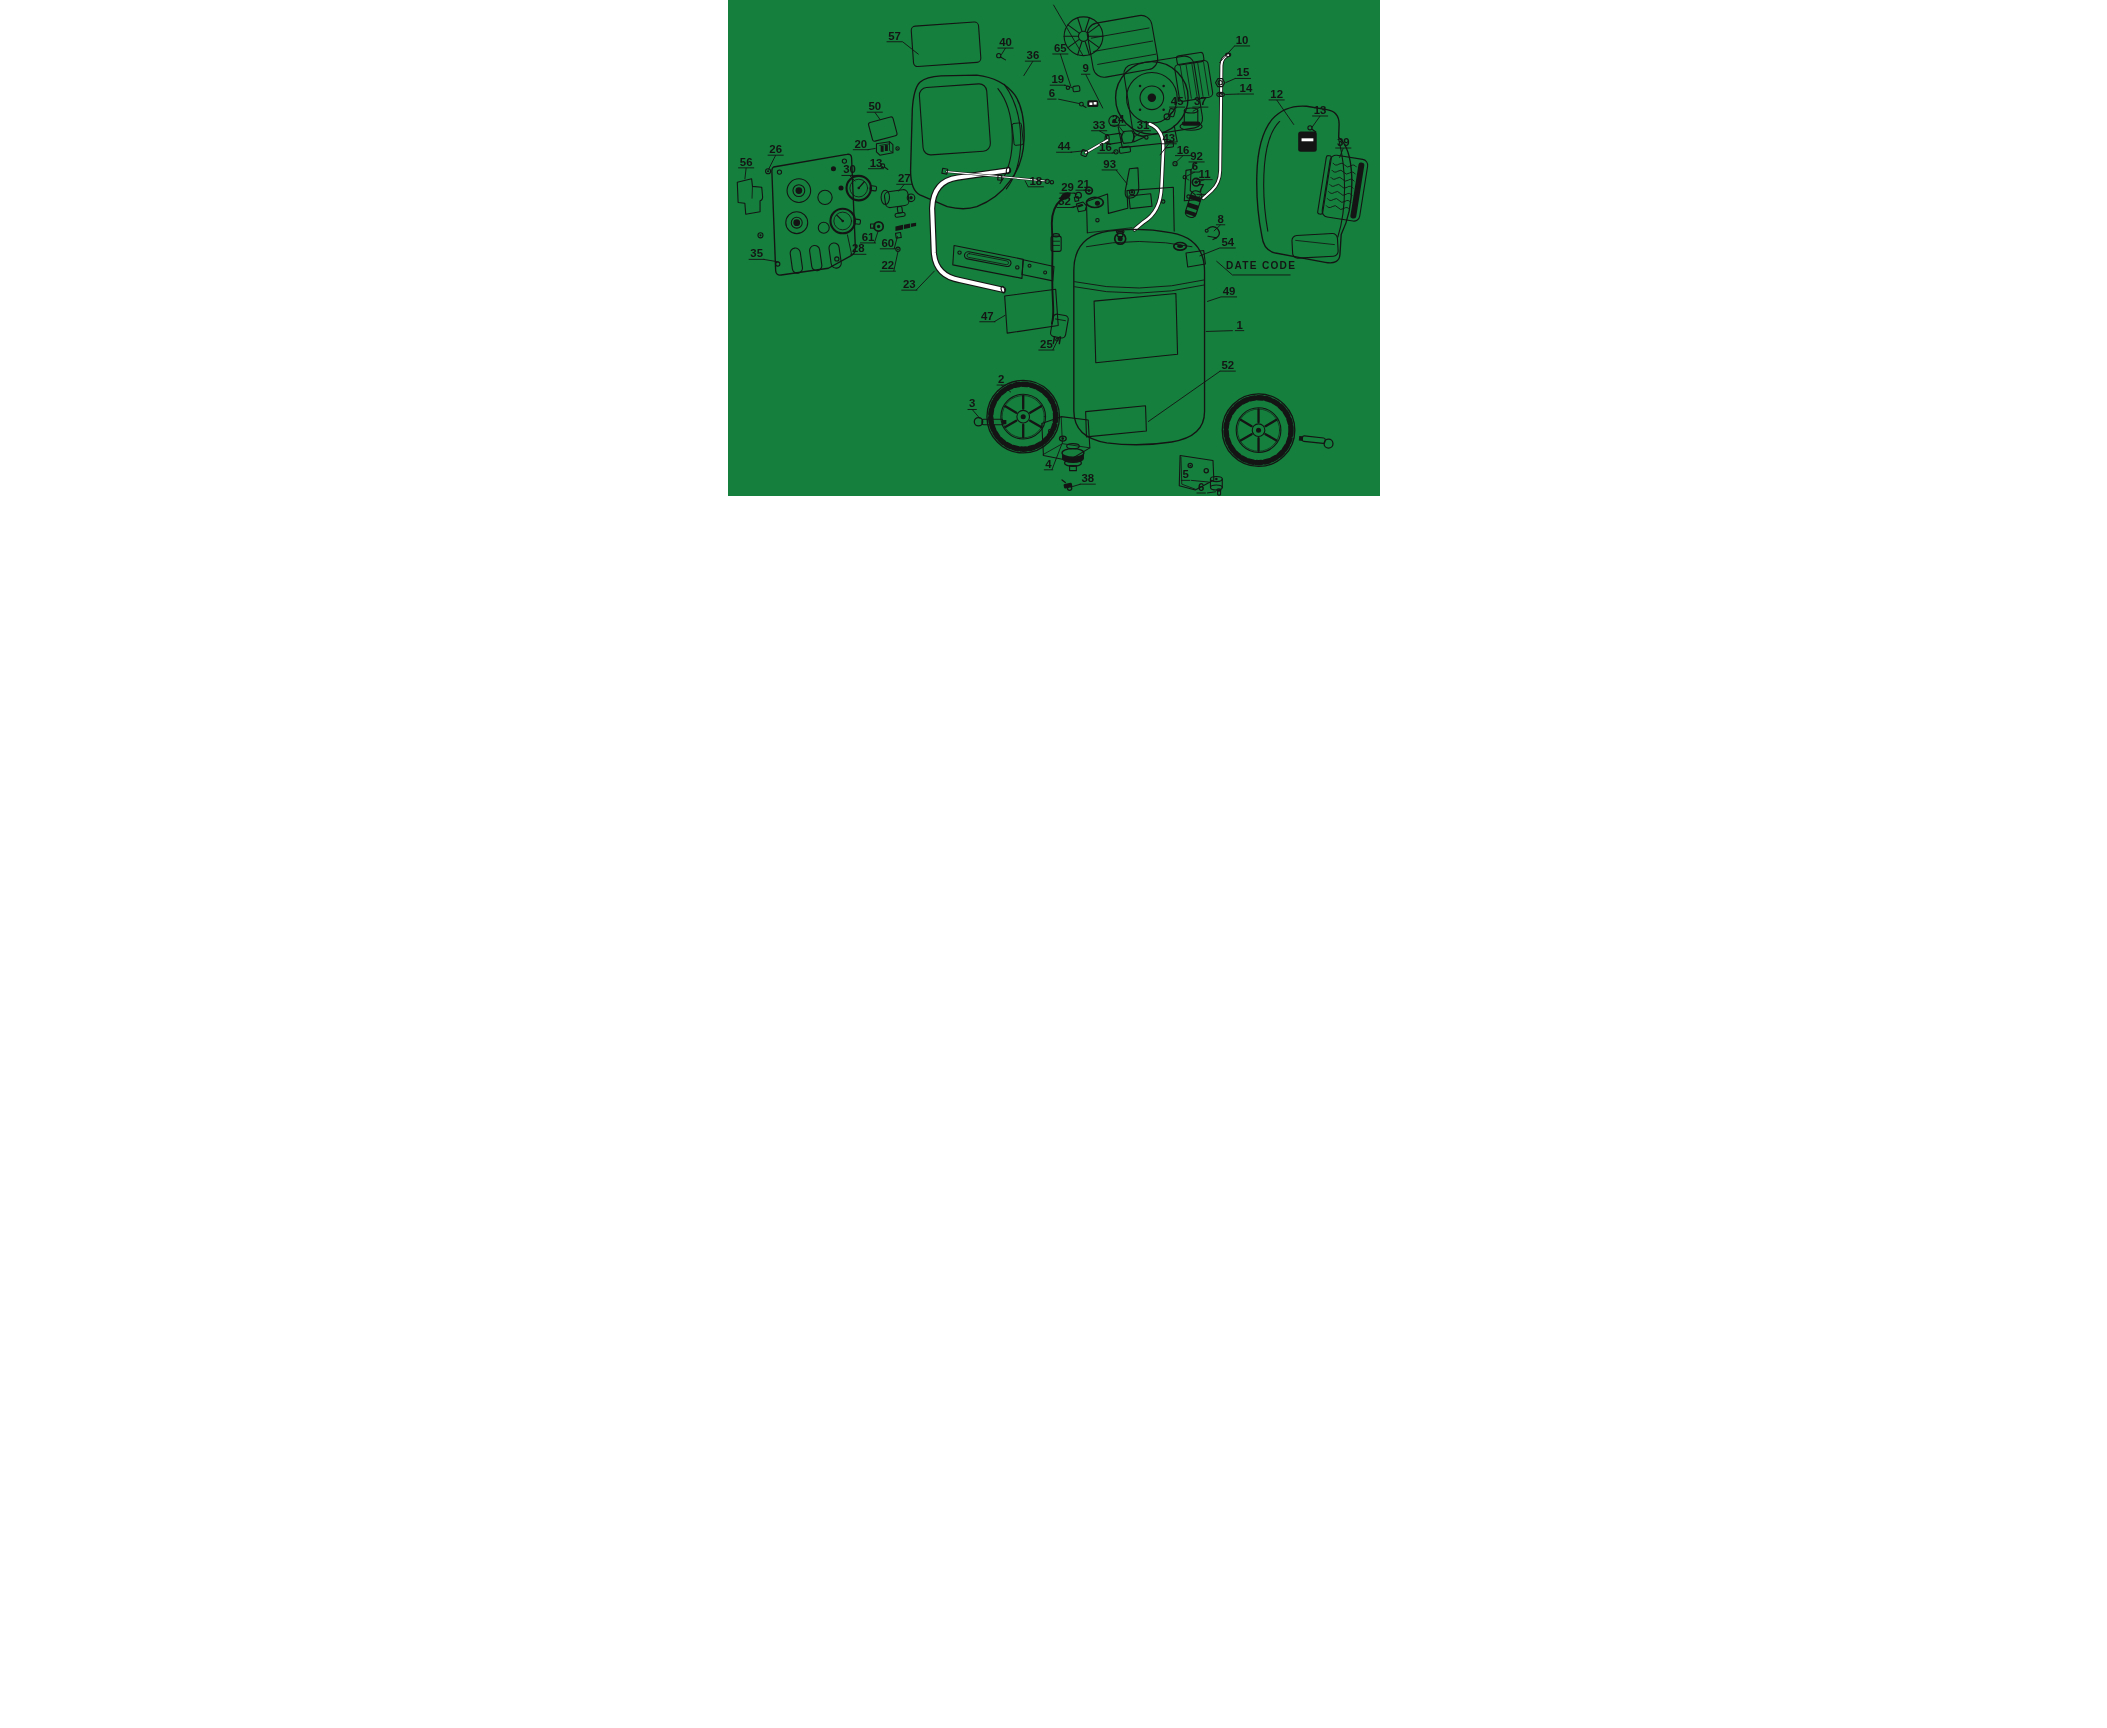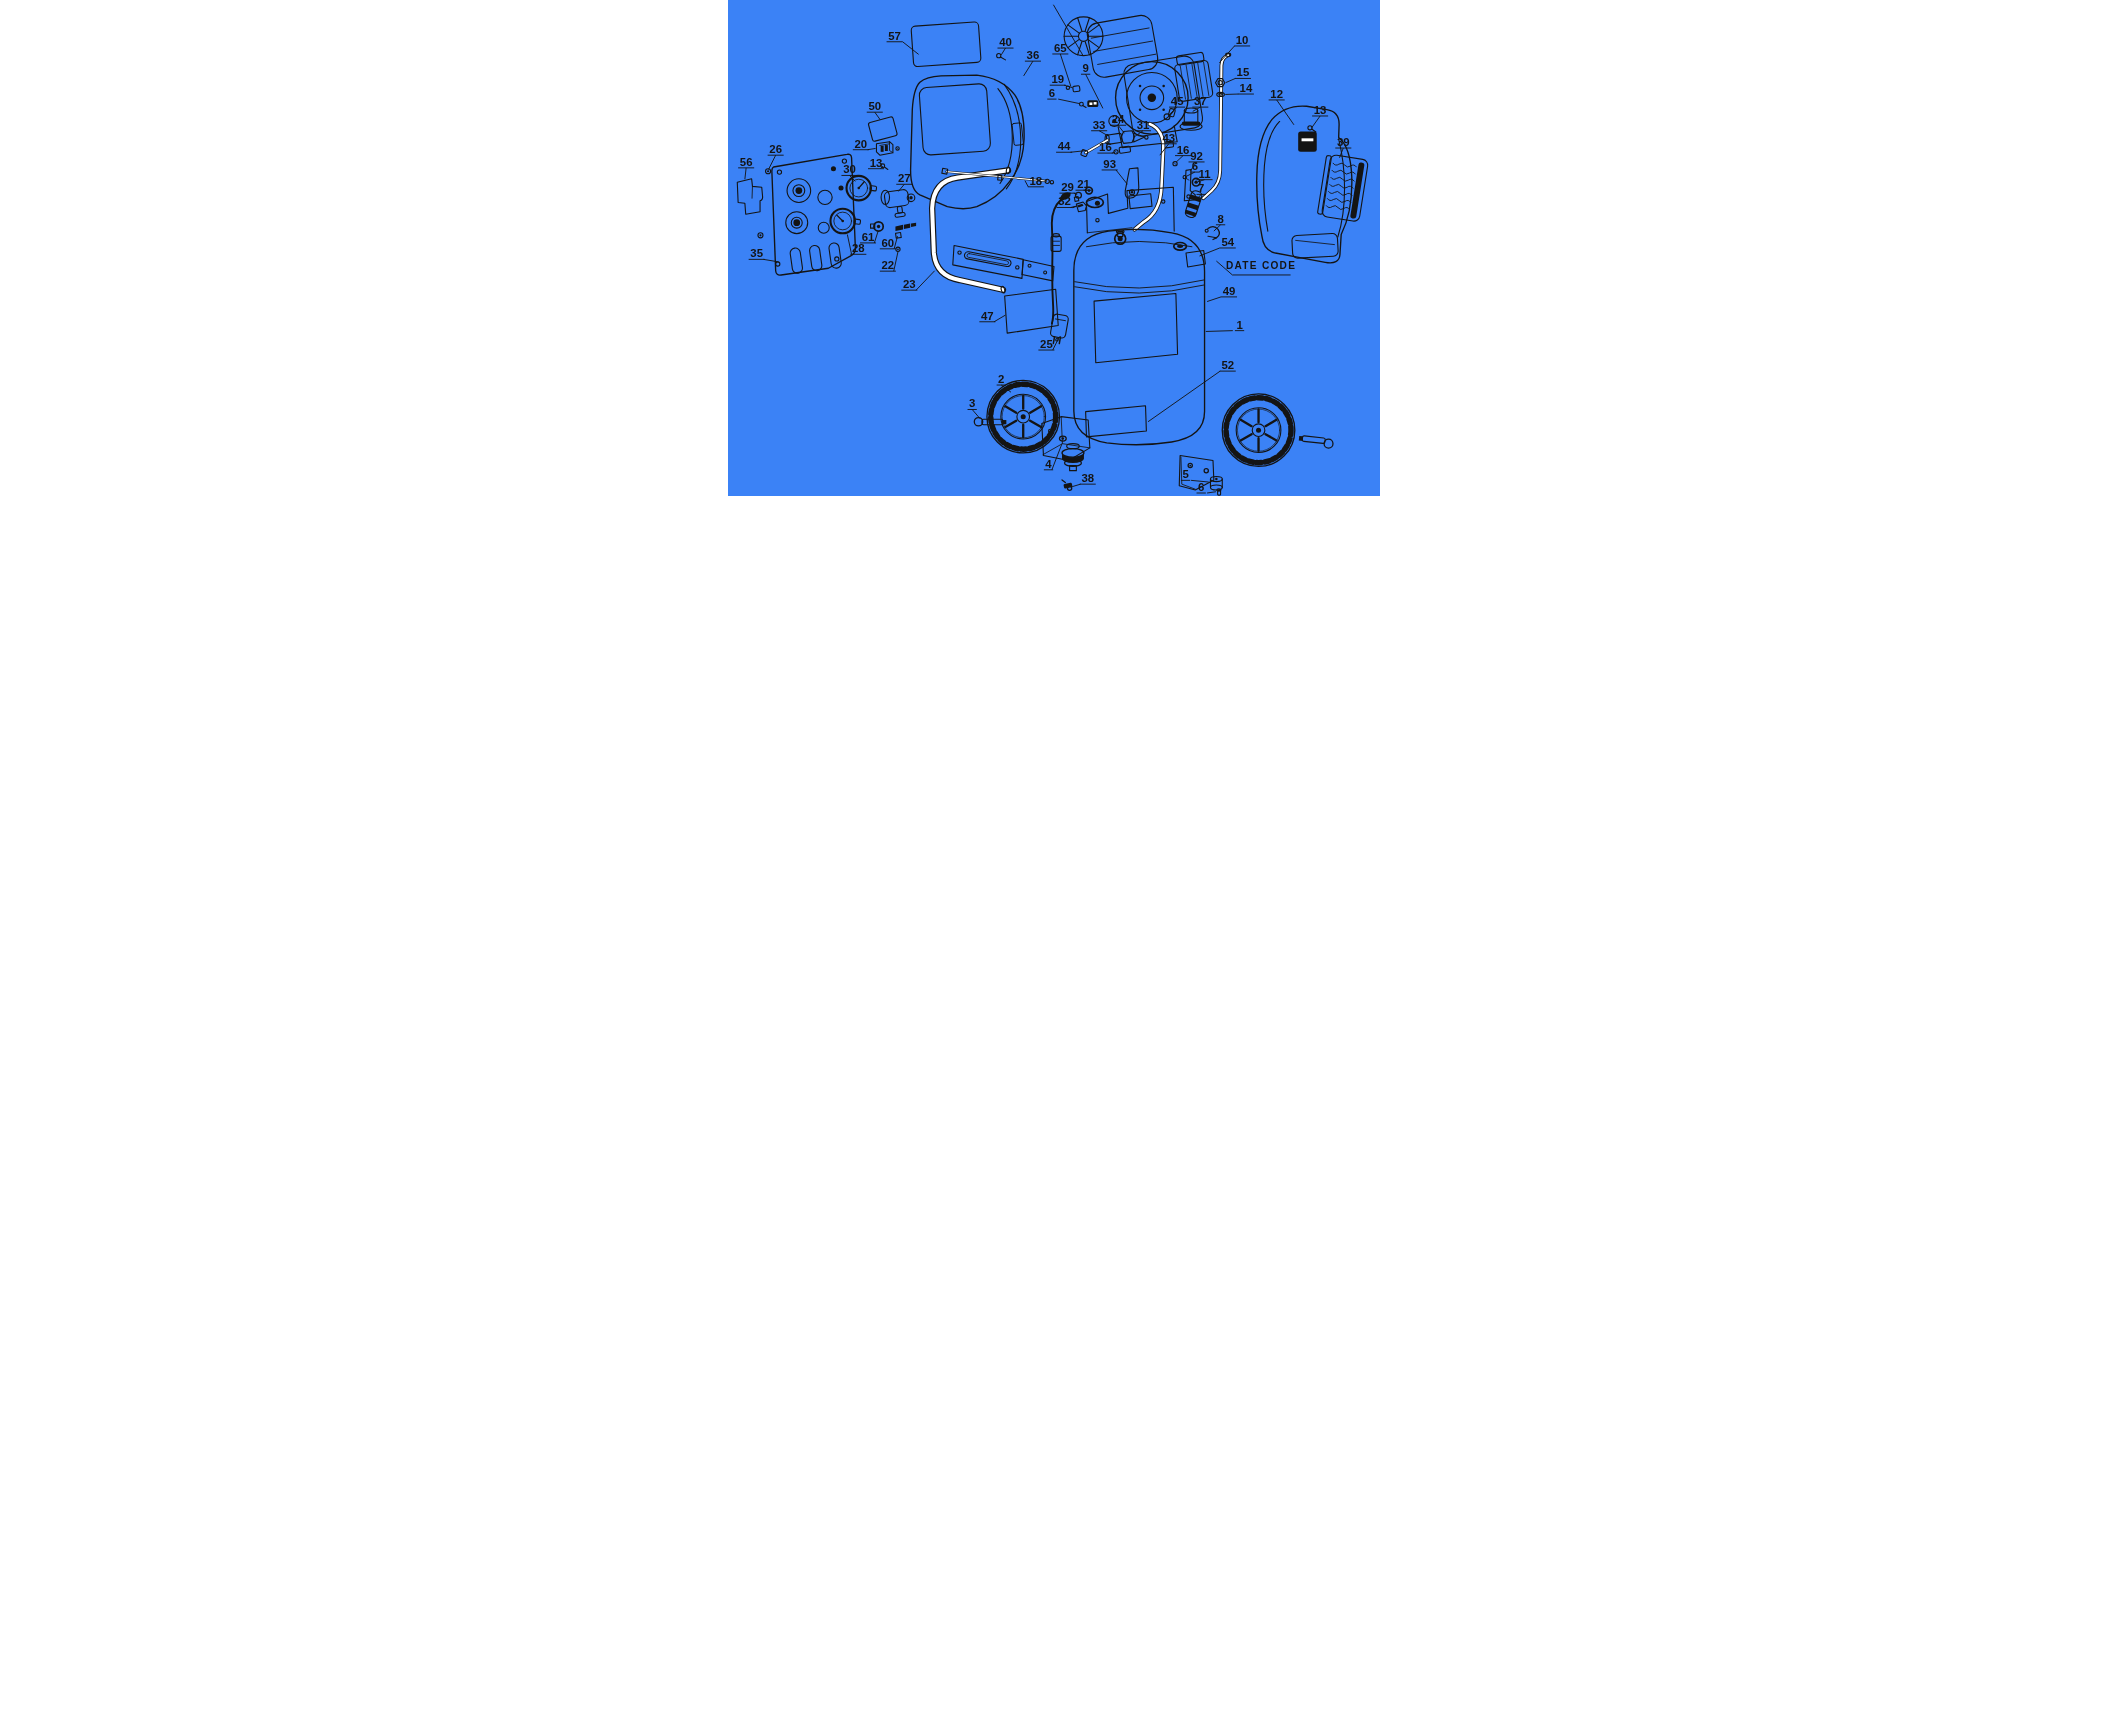--- a/index.html
+++ b/index.html
@@ -1,16 +1,16 @@
 <!DOCTYPE html>
 <html style="font-size:6.7px"><head>
 <meta charset="utf-8">
 <style>
   html,body{margin:0;padding:0;background:#ffffff;font-family:"Liberation Sans",sans-serif;}
-  .stage{width:100%;max-width:652px;margin:0 auto;background:#3b82f6;}
+  .stage{width:100%;max-width:652px;margin:0 auto;background:#15803d;}
   svg{display:block;width:100%;height:auto;}
   .ink{stroke:#141414;fill:none;stroke-width:2.6;stroke-linecap:round;stroke-linejoin:round;}
   .heavy{stroke-width:3.2;}
   .fill{fill:#141414;stroke:none;}
   .callout-text{font-family:"Liberation Sans",sans-serif;font-weight:700;fill:#141414;}
 </style>
 </head>
 <body>
 
 <div class="stage">

